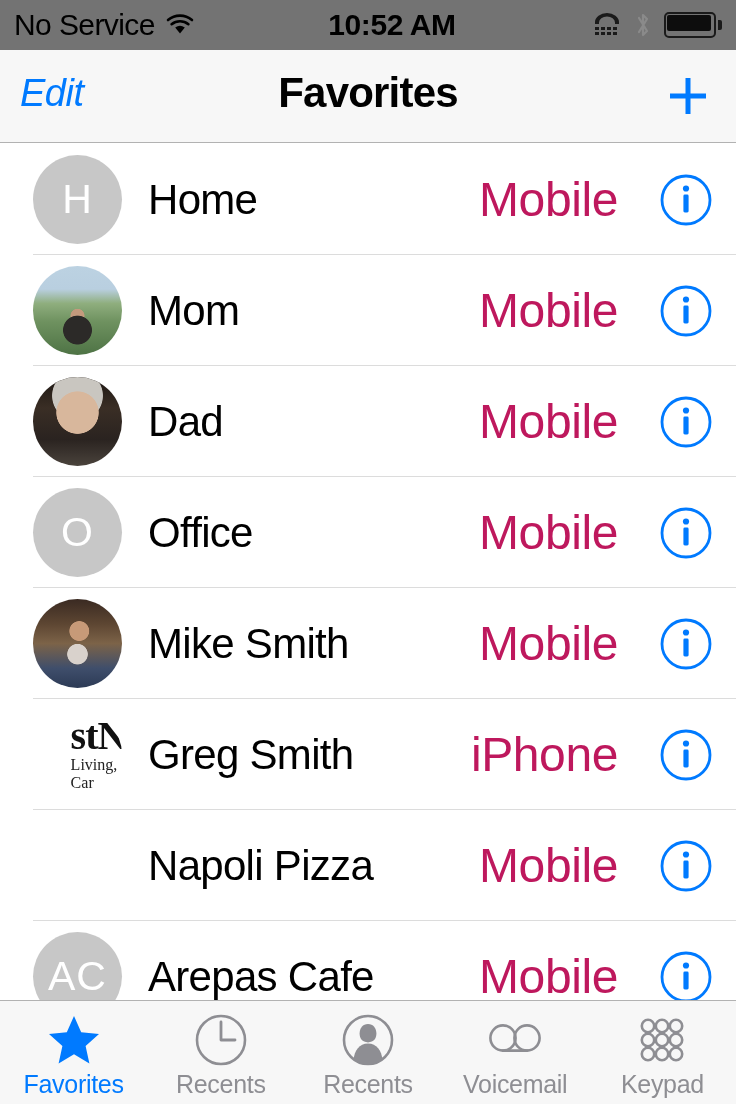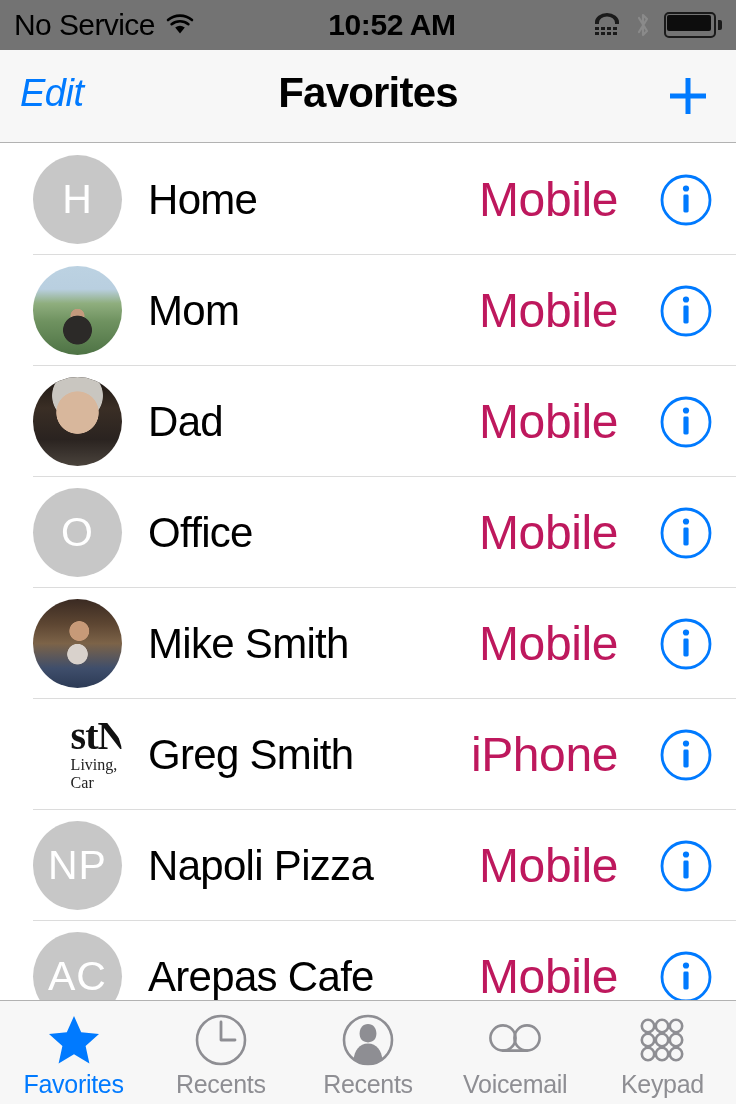--- a/index.html
+++ b/index.html
@@ -286,23 +286,20 @@
         <div class="row-name">Greg Smith</div>
         <div class="row-label">iPhone</div>
         <div class="info-btn"><svg viewBox="0 0 56 56" width="56" height="56">
   <circle cx="28" cy="28" r="24" fill="none" stroke="#007aff" stroke-width="2.8"></circle>
   <circle cx="28" cy="16.5" r="3.1" fill="#007aff"></circle>
   <rect x="25.4" y="22.5" width="5.2" height="18" rx="1.4" fill="#007aff"></rect>
 </svg></div>
         <div class="sep"></div>
       </div>
       <div class="row">
-        <div class="avatar">
-          <span class="initials">NP</span>
-        </div>
         <div class="row-name">Napoli Pizza</div>
         <div class="row-label">Mobile</div>
         <div class="info-btn"><svg viewBox="0 0 56 56" width="56" height="56">
   <circle cx="28" cy="28" r="24" fill="none" stroke="#007aff" stroke-width="2.8"></circle>
   <circle cx="28" cy="16.5" r="3.1" fill="#007aff"></circle>
   <rect x="25.4" y="22.5" width="5.2" height="18" rx="1.4" fill="#007aff"></rect>
 </svg></div>
         <div class="sep"></div>
       </div>
       <div class="row">

